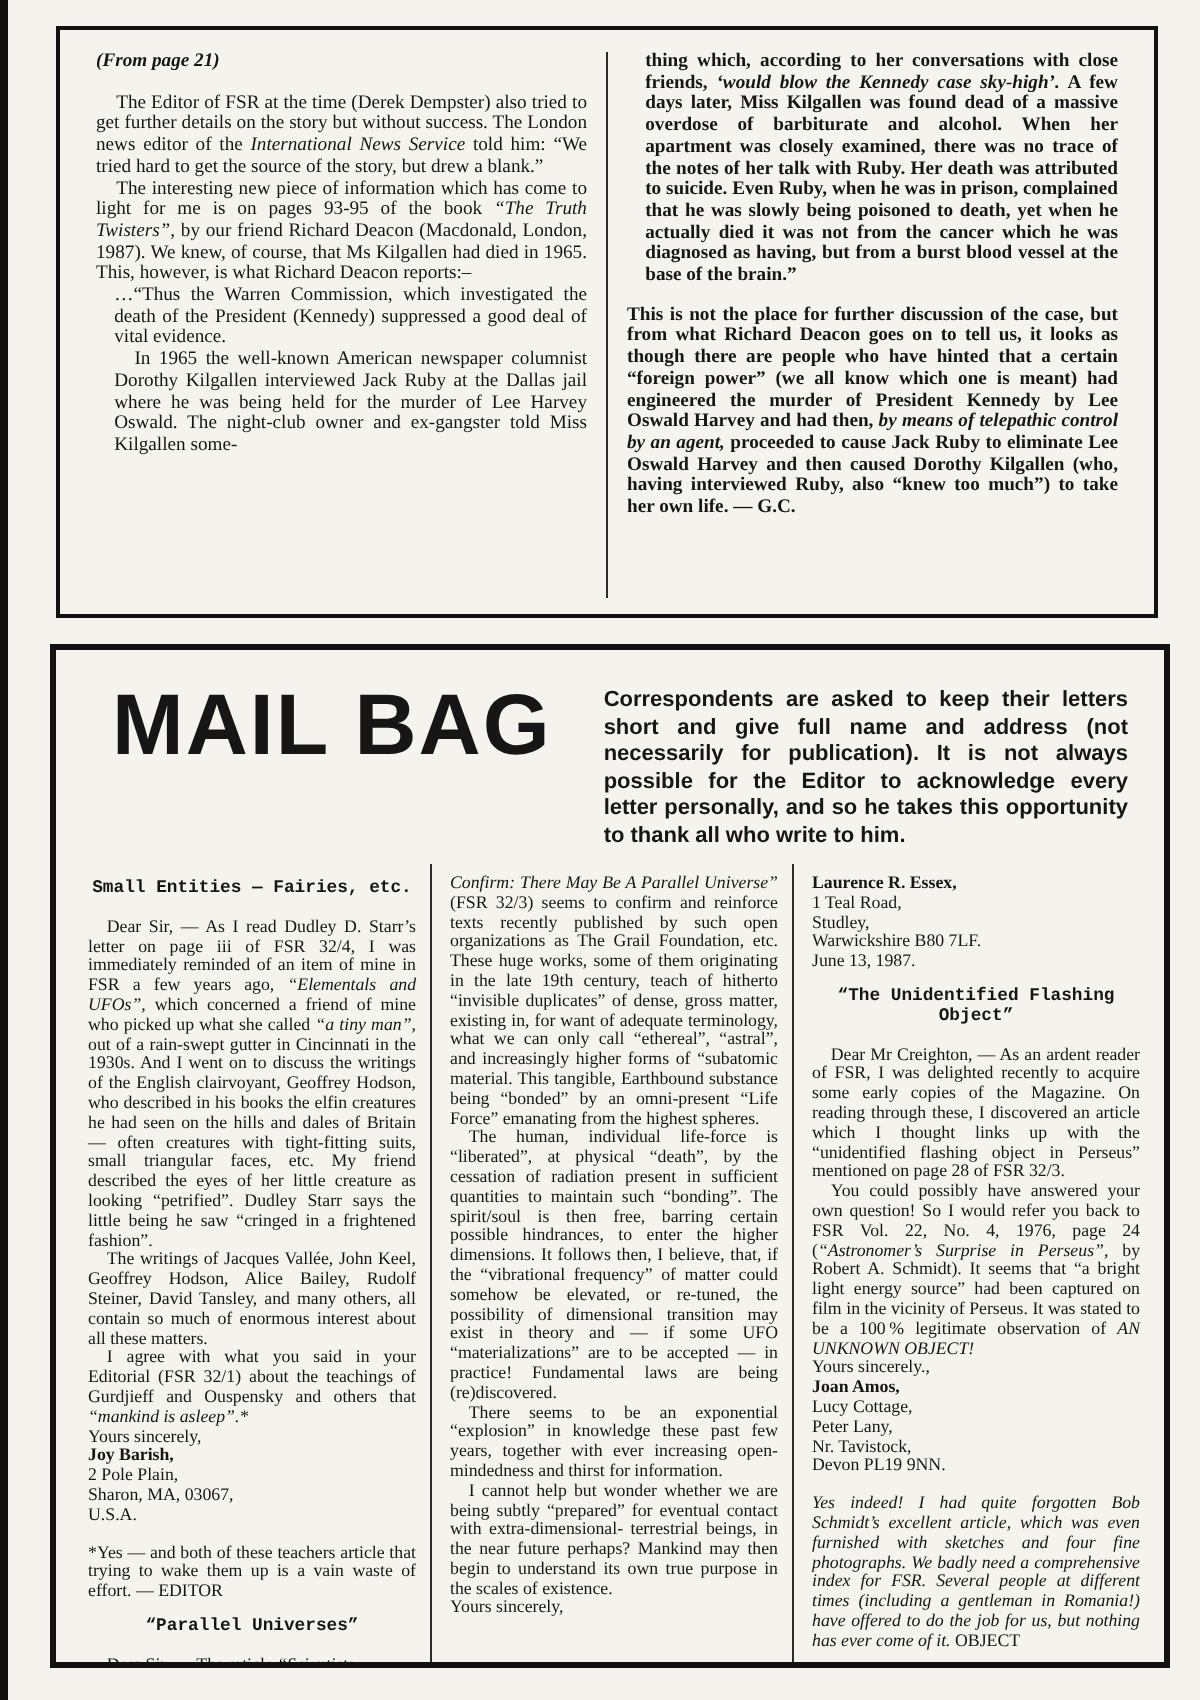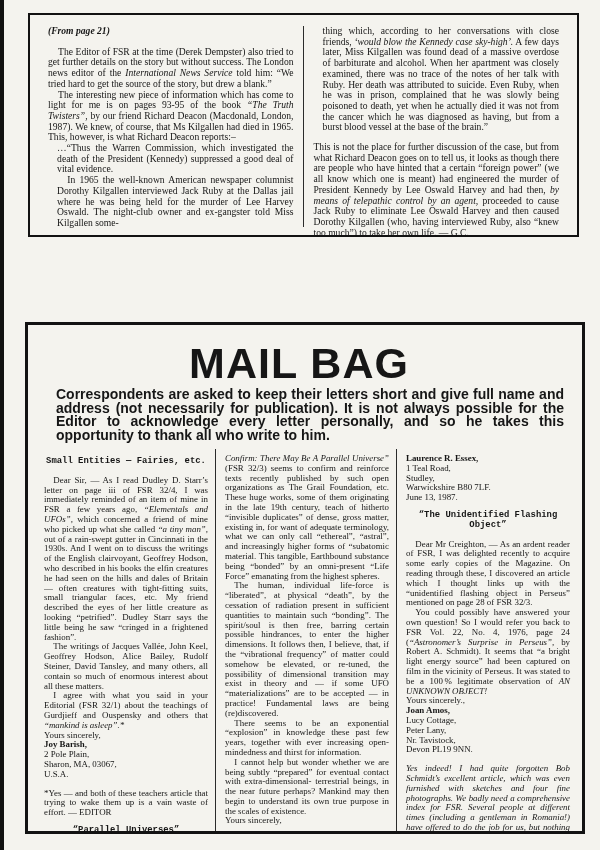--- a/index.html
+++ b/index.html
@@ -9,56 +9,55 @@
     font-family:"Liberation Serif","DejaVu Serif",serif;
     color:#161616;
     position:relative;
     overflow:hidden;
   }
   .edge-bar{
     position:absolute;left:0;top:0;width:4px;height:850px;background:#111;
   }
   
   .top-box{
-    position:absolute;left:28px;top:13px;width:551px;height:224px;
+    position:absolute;left:28px;top:13px;width:551px;height:296px;
     border:2px solid #121212;
     display:flex;
     box-sizing:border-box;
     padding:11px 10px 8px 14px;
     overflow:hidden;
   }
   .top-col{flex:1 1 0;font-size:9.6px;line-height:10.7px;}
   .top-col.left{padding:0 9px 0 4px;}
-  .top-col.right{border-left:1px solid #2b2b2b;padding:0 8px 0 10px;}
+  .top-col.right{border-left:1px solid #2b2b2b;padding:0 8px 0 10px;font-weight:bold;}
   
   .mail-box{
     position:absolute;left:25px;top:322px;width:560px;height:512px;
     border:3px solid #121212;
     box-sizing:border-box;
     overflow:hidden;
   }
   .mail-header{
     display:flex;
     padding:16px 14px 4px 28px;
-    align-items:center;
-    flex-direction:column;
+    align-items:flex-start;
   }
   .mail-title{
     font-family:"Liberation Sans","DejaVu Sans",sans-serif;
     font-weight:700;
     font-size:43px;
     line-height:44px;
     letter-spacing:1px;
     flex:0 0 auto;
     margin-right:26px;
   }
   .mail-intro{
     font-family:"Liberation Sans","DejaVu Sans",sans-serif;
     font-weight:700;
-    font-size:14px;
+    font-size:11px;
     line-height:13.5px;
     text-align:justify;
     flex:1 1 auto;
     padding-top:3px;
     padding-right:4px;
   }
   .mail-cols{
     display:flex;
     margin-top:3px;
     padding:0 8px 0 10px;

